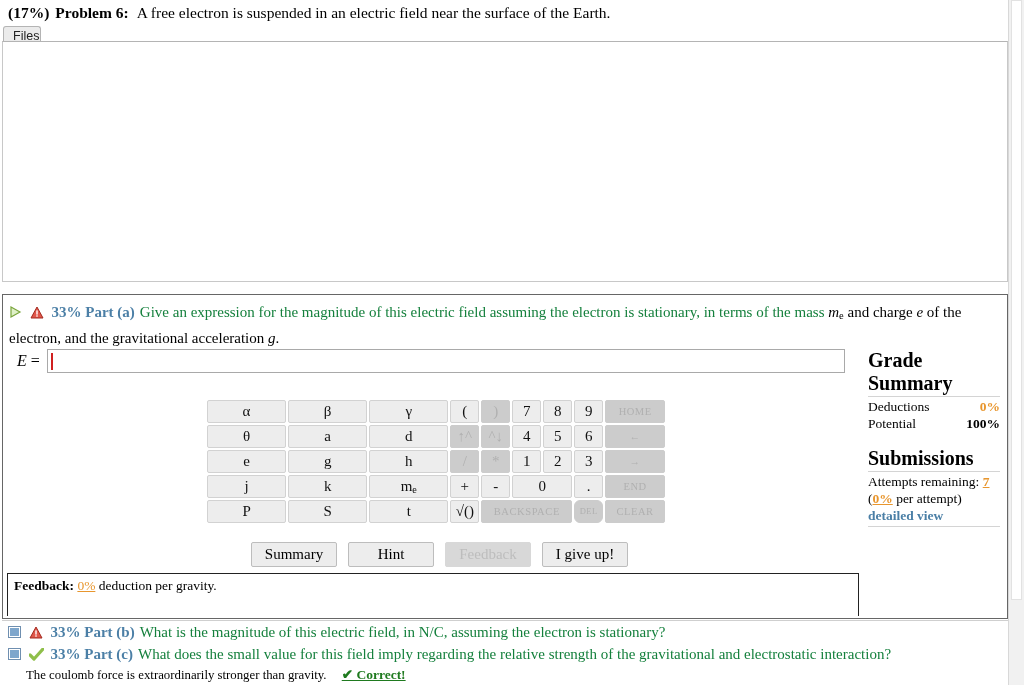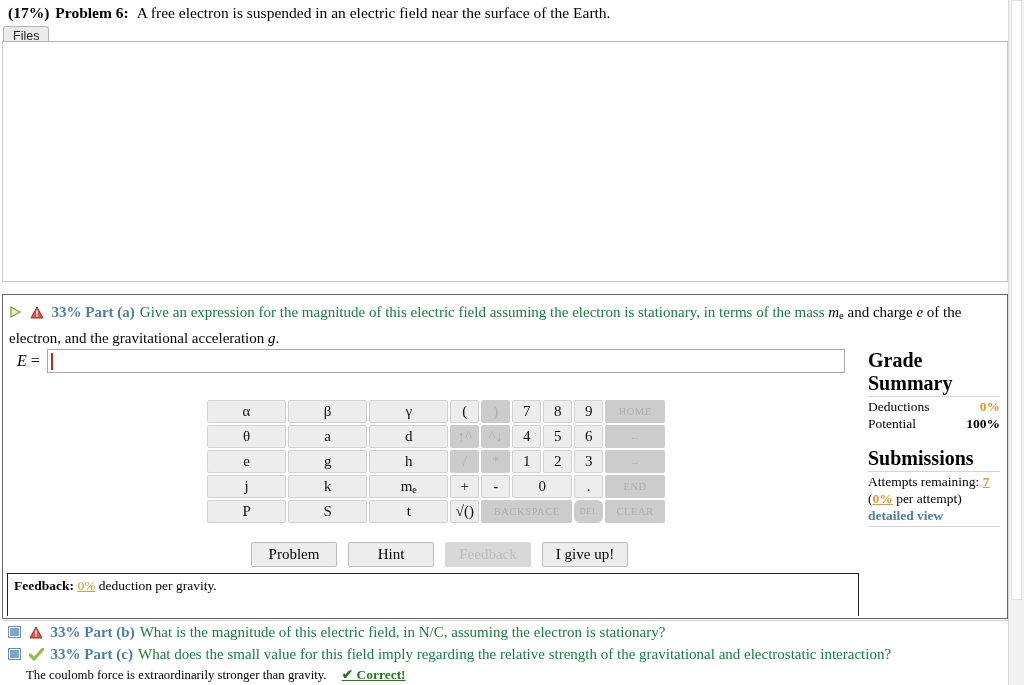--- a/index.html
+++ b/index.html
@@ -31,21 +31,21 @@
   .problem-header .ptext { margin-left: 8px; }
 
   
   .files-tab {
     position: absolute;
     left: 3px; top: 26px;
     background: #ebebeb;
     border: 1px solid #b4b4b4;
     border-bottom: none;
     border-radius: 3px 3px 0 0;
-    padding: 2px 9px 3px 9px;
+    padding: 2px 1px 3px 9px;
     font-family: "Liberation Sans", "DejaVu Sans", sans-serif;
     font-size: 12.5px;
     color: #222;
     line-height: 14px;
   }
 
   
   .content-panel {
     position: absolute;
     left: 2px; top: 41px;
@@ -388,21 +388,21 @@
           <div class="key sym">S</div>
           <div class="key sym">t</div>
           <div class="key par">√()</div>
           <div class="key back disabled">BACKSPACE</div>
           <div class="key del disabled">DEL</div>
           <div class="key fn disabled">CLEAR</div>
         </div>
       </div>
 
     <div class="actions">
-      <div class="btn">Problem</div>
+      <div class="btn">Summary</div>
       <div class="btn">Hint</div>
       <div class="btn disabled">Feedback</div>
       <div class="btn">I give up!</div>
     </div>
 
     <div class="hf-bar">
       <div class="hf-right">
         <span class="hf-title">Feedback:</span>
         <span class="orange u">0%</span>
         <span>deduction per gravity.</span>

